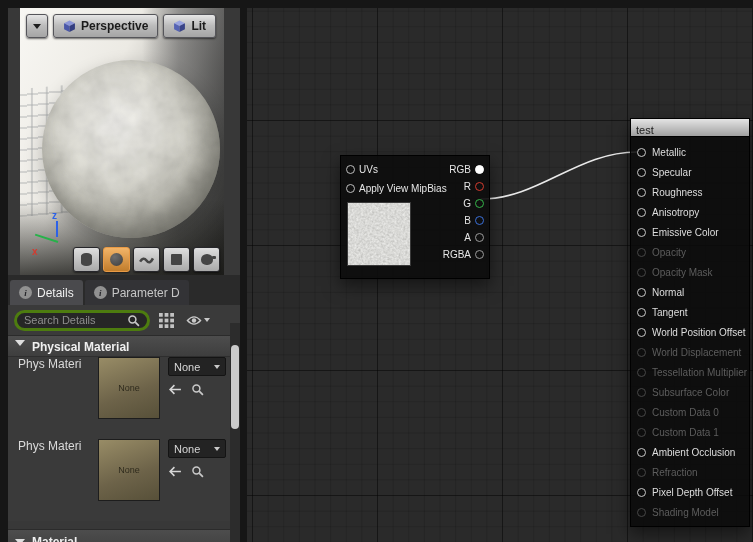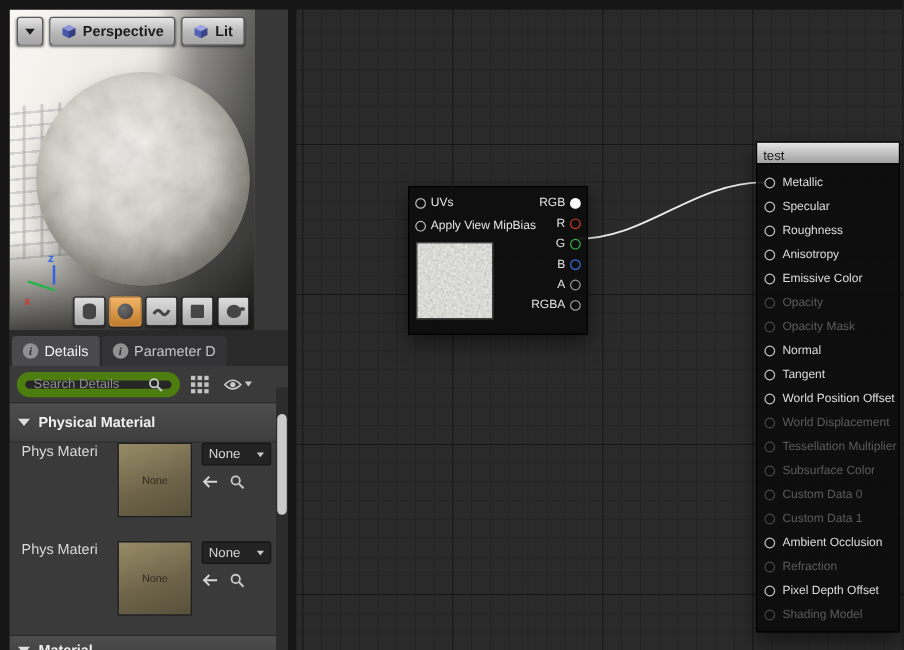--- a/index.html
+++ b/index.html
@@ -6,21 +6,21 @@
   html,body { width:753px; height:542px; overflow:hidden; background:#161616;
     font-family:"Liberation Sans", sans-serif; }
   .app { position:relative; width:753px; height:542px; background:#161616; }
 
   
   .left-panel { position:absolute; left:8px; top:8px; width:232px; height:534px;
     background:#383838; overflow:hidden; }
 
   
   .viewport { position:relative; width:204px; height:267px; overflow:hidden;
-    background:linear-gradient(115deg,#f8f7f3 0%,#eceae4 38%,#b3b2ac 62%,#6a6a64 84%,#35352f 100%); }
+    background:linear-gradient(115deg,#f8f7f3 0%,#eceae4 38%,#b3b2ac 62%,#6a6a64 84%,#35352f 100%);margin-left:12px; }
   .vp-windows { position:absolute; left:-4px; top:28%; width:72%; height:48%; opacity:.45;
     background-image:
       repeating-linear-gradient(90deg, rgba(80,88,96,.5) 0 2px, transparent 2px 15px),
       repeating-linear-gradient(0deg, rgba(80,88,96,.42) 0 2px, transparent 2px 11px);
     transform:skewY(-5deg); }
   .vp-shade-right { position:absolute; top:0; right:0; width:40%; height:100%;
     background:linear-gradient(90deg, transparent, rgba(48,48,52,.40) 45%, rgba(32,32,35,.55)); }
   .vp-shade-bottom { position:absolute; left:0; bottom:0; width:100%; height:28%;
     background:linear-gradient(180deg, transparent, rgba(24,24,21,.78)); }
   .sphere { position:absolute; left:22px; top:52px; width:178px; height:178px; border-radius:50%;
@@ -63,29 +63,29 @@
     color:#c6c6c6; font-size:12px; border-radius:3px 3px 0 0; white-space:nowrap; overflow:hidden; cursor:pointer; }
   .tab.active { background:#4a4a4d; color:#f0f0f0; }
   .tab.clip { max-width:122px; }
   .info-icon { width:13px; height:13px; border-radius:50%; background:#919191; color:#26262a;
     font-size:9px; font-weight:bold; font-style:italic; display:flex; align-items:center; justify-content:center;
     flex:none; font-family:"Liberation Serif", serif; }
 
   
   .search-row { display:flex; align-items:center; gap:6px; height:30px; padding:0 6px 0 6px; background:#3a3a3a; }
   .search-box { display:flex; align-items:center; width:136px; height:21px; background:#262626;
-    border:7px solid #4d7c0f; border-radius:11px; padding:0 7px; }
+    border:3px solid #4d7c0f; border-radius:11px; padding:0 7px; }
   .search-box input { flex:1; min-width:0; background:transparent; border:none; outline:none;
     color:#d0d0d0; font-size:11px; font-family:inherit; }
   .search-box input::placeholder { color:#8e8e8e; }
   .icon-btn { display:flex; align-items:center; justify-content:center; gap:2px; height:20px;
     padding:0 3px; background:transparent; border:none; cursor:pointer; }
 
   
-  .sec-header { display:flex; align-items:center; gap:7px; height:22px; padding:16px 7px;
+  .sec-header { display:flex; gap:7px; height:22px; padding:4px 7px;
     background:linear-gradient(#4d4d4d,#3e3e3e); border-top:1px solid #2b2b2b; border-bottom:1px solid #2e2e2e;
     color:#f0f0f0; font-size:12px; font-weight:bold; cursor:pointer; }
   .tri-down { width:0; height:0; border-left:5px solid transparent; border-right:5px solid transparent;
     border-top:6px solid #dedede; }
 
   .prop-row { display:flex; align-items:flex-start; height:82px; padding:0 14px 0 10px; background:#3a3a3a; }
   .prop-label { width:80px; color:#dadada; font-size:12px; white-space:nowrap; overflow:hidden; flex:none; }
   .thumb { width:62px; height:62px; flex:none; border:1px solid #1d1d1d;
     background:linear-gradient(160deg,#988c66,#6d6349 58%,#575039);
     display:flex; align-items:center; justify-content:center; color:#2f2b1d; font-size:9px; cursor:pointer; }

